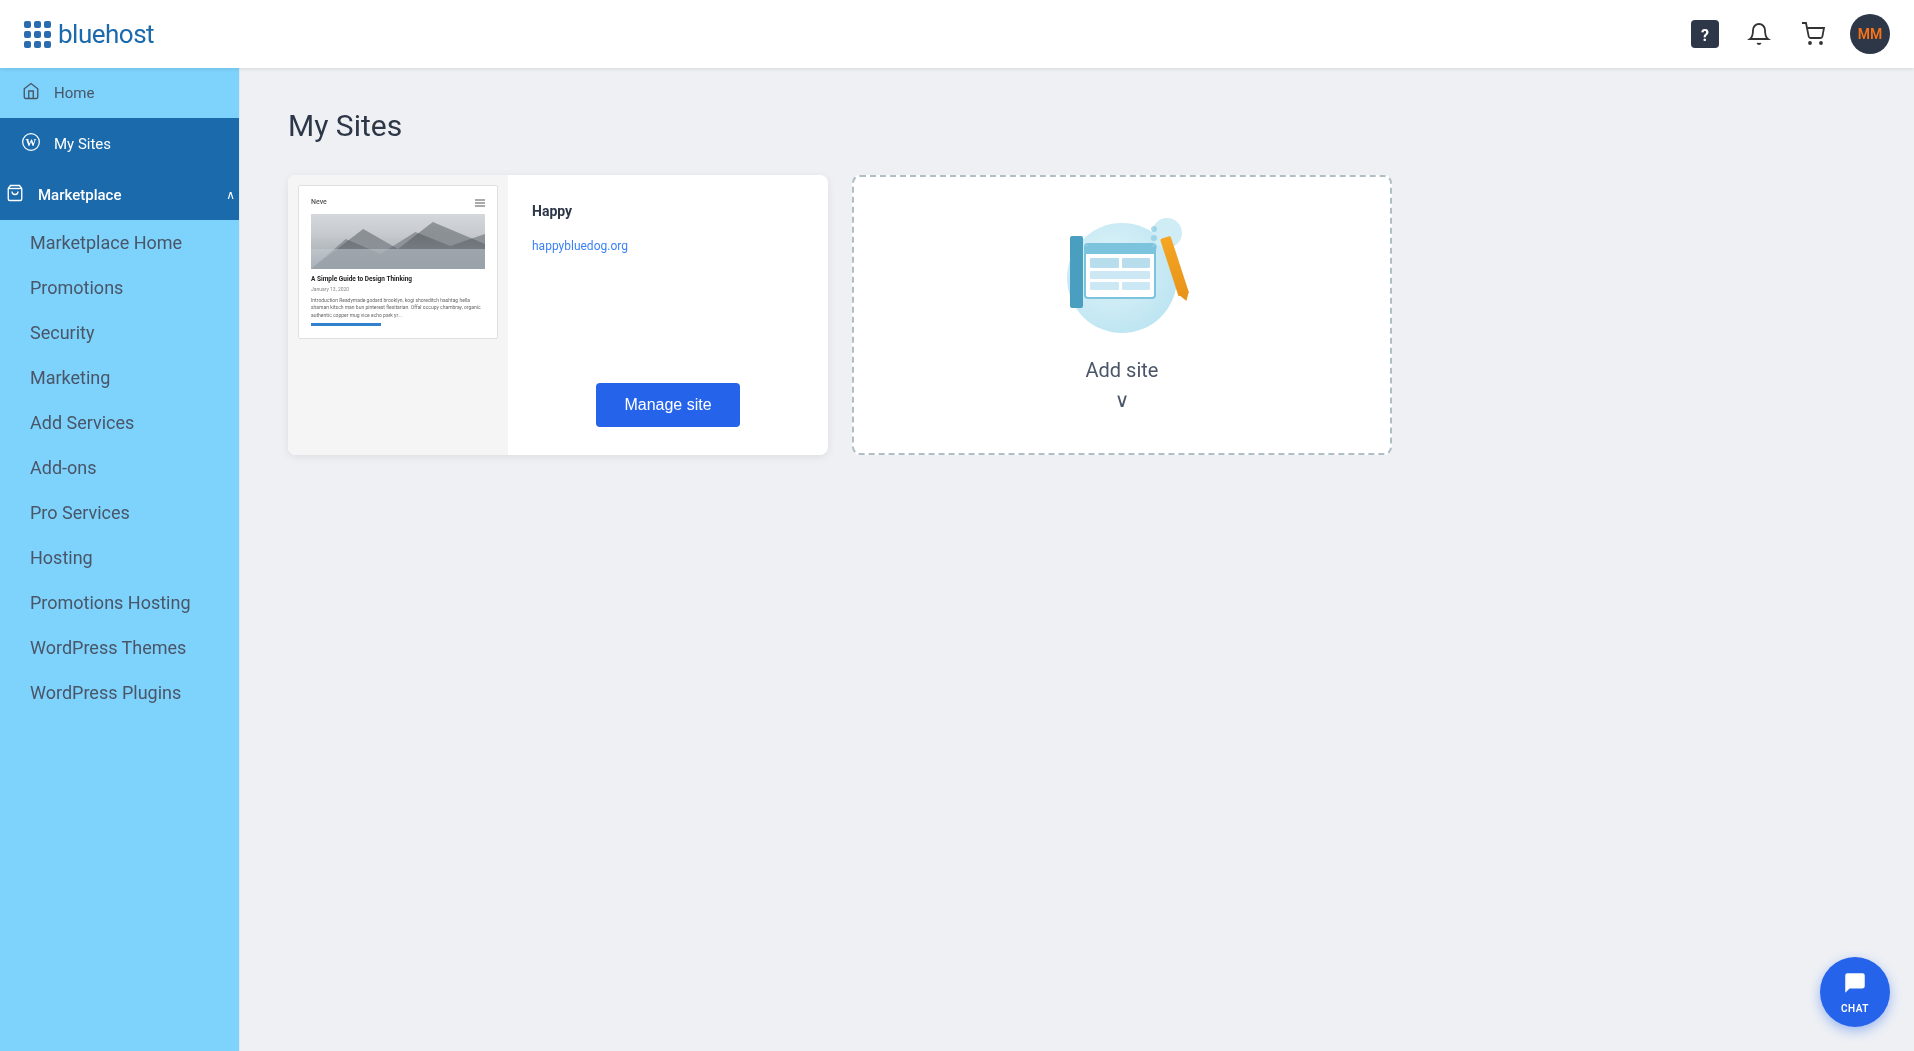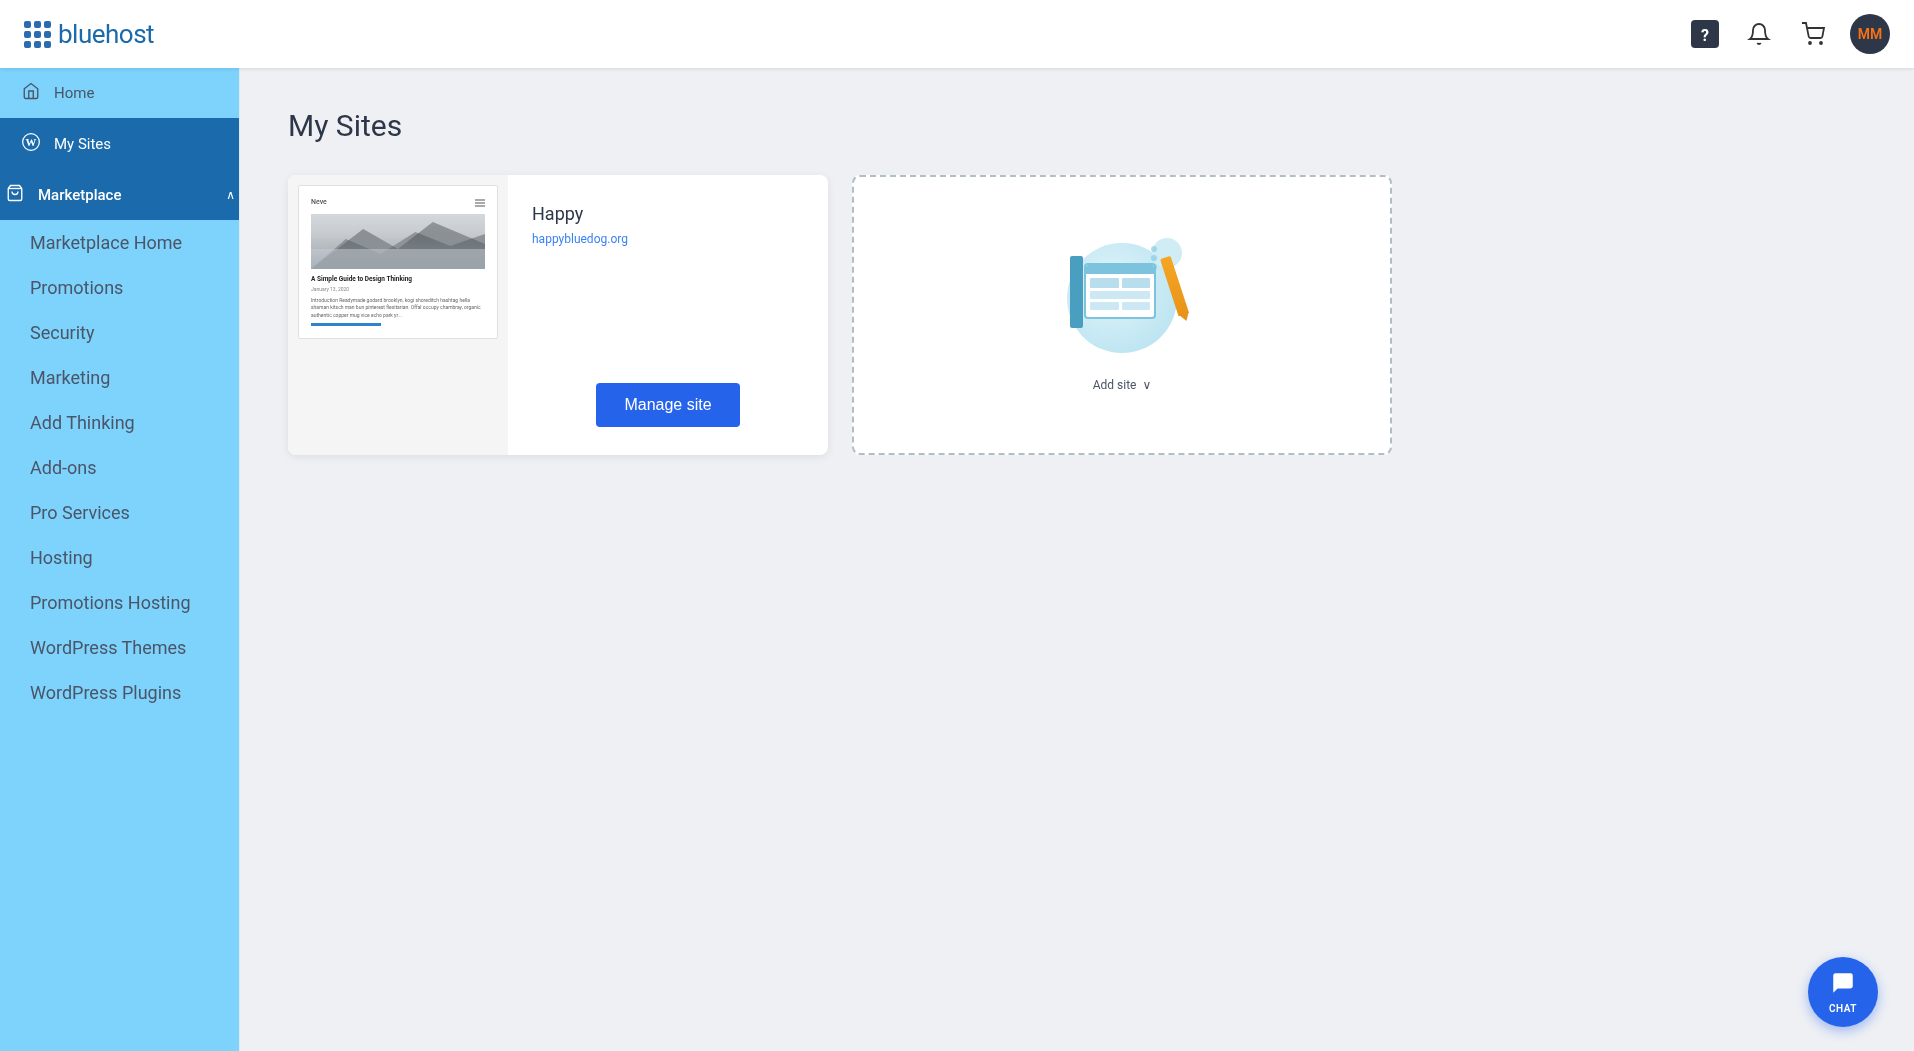--- a/index.html
+++ b/index.html
@@ -79,21 +79,21 @@
     .preview-menu-lines { display: flex; flex-direction: column; gap: 1.5px; }
     .preview-menu-line { width: 10px; height: 1.5px; background: #aaa; }
     .preview-mountain { width: 100%; height: 55px; background: linear-gradient(180deg, #e8eaed 0%, #c5c9d0 40%, #9fa3aa 100%); position: relative; overflow: hidden; margin-bottom: 6px; }
     .preview-mountain::before { content: ''; position: absolute; bottom: 0; left: 0; right: 0; height: 35px; background: linear-gradient(180deg, transparent 0%, rgba(150,160,170,0.6) 100%); }
     .preview-title { font-size: 6.5px; font-weight: 700; color: #222; margin-bottom: 2px; }
     .preview-date { font-size: 5px; color: #888; margin-bottom: 4px; }
     .preview-text { font-size: 5px; color: #666; line-height: 1.5; }
     .preview-bar { height: 3px; background: #3182ce; margin-top: 4px; width: 40%; }
 
     .site-info { flex: 1; padding: 28px 24px; display: flex; flex-direction: column; }
-    .site-name { font-size: 18px; font-weight: 400; color: #2d3748; margin-bottom: 8px; }
+    .site-name { font-size: 14px; font-weight: 700; color: #2d3748; margin-bottom: 20px; }
     .site-url { color: #3b82f6; font-size: 12px; text-decoration: none; display: block; margin-bottom: auto; }
     .manage-btn {
       background: #2563eb; color: #fff; border: none; border-radius: 4px;
       padding: 13px 28px; font-size: 16px; font-weight: 500; cursor: pointer;
       align-self: center; margin-top: 40px; transition: background 0.15s;
     }
 
     
     .add-site-card {
       background: #fff; border-radius: 8px;
@@ -112,25 +112,25 @@
       background: radial-gradient(circle at 40% 40%, #e0f4f9, #b2e0f0);
       position: absolute; top: 5px; left: 15px;
     }
     .illus-circle-sm {
       width: 30px; height: 30px; border-radius: 50%;
       background: #d0ecf5; position: absolute; top: 0; right: 10px;
     }
     .illus-dots { position: absolute; top: 8px; right: 35px; display: flex; gap: 3px; flex-direction: column; }
     .illus-dot { width: 6px; height: 6px; border-radius: 50%; background: #7dc6e0; opacity: 0.6; }
 
-    .add-site-label { display: flex; align-items: center; gap: 6px; font-size: 12px; color: #4a5568; }
+    .add-site-label { display: flex; align-items: center; gap: 6px; font-size: 20px; color: #4a5568; flex-direction: column; }
 
     
     .chat-btn {
-      position: fixed; bottom: 24px; right: 36px;
+      position: fixed; bottom: 24px; right: 24px;
       width: 70px; height: 70px; border-radius: 50%;
       background: #2563eb; color: #fff;
       display: flex; flex-direction: column; align-items: center; justify-content: center;
       cursor: pointer; box-shadow: 0 4px 12px rgba(37,99,235,0.4);
       z-index: 200; gap: 2px;
     }
     .chat-btn-icon { font-size: 22px; }
     .chat-btn-label { font-size: 10px; font-weight: 600; letter-spacing: 0.5px; }
   </style>
 </head>
@@ -216,21 +216,21 @@
     <div class="sidebar-subitem">
       <span>Promotions</span>
     </div>
     <div class="sidebar-subitem">
       <span>Security</span>
     </div>
     <div class="sidebar-subitem">
       <span>Marketing</span>
     </div>
     <div class="sidebar-subitem">
-      <span>Add Thinking</span>
+      <span>Add Services</span>
     </div>
     <div class="sidebar-subitem">
       <span>Add-ons</span>
     </div>
     <div class="sidebar-subitem">
       <span>Pro Services</span>
     </div>
     <div class="sidebar-subitem">
       <span>Hosting</span>
     </div>

